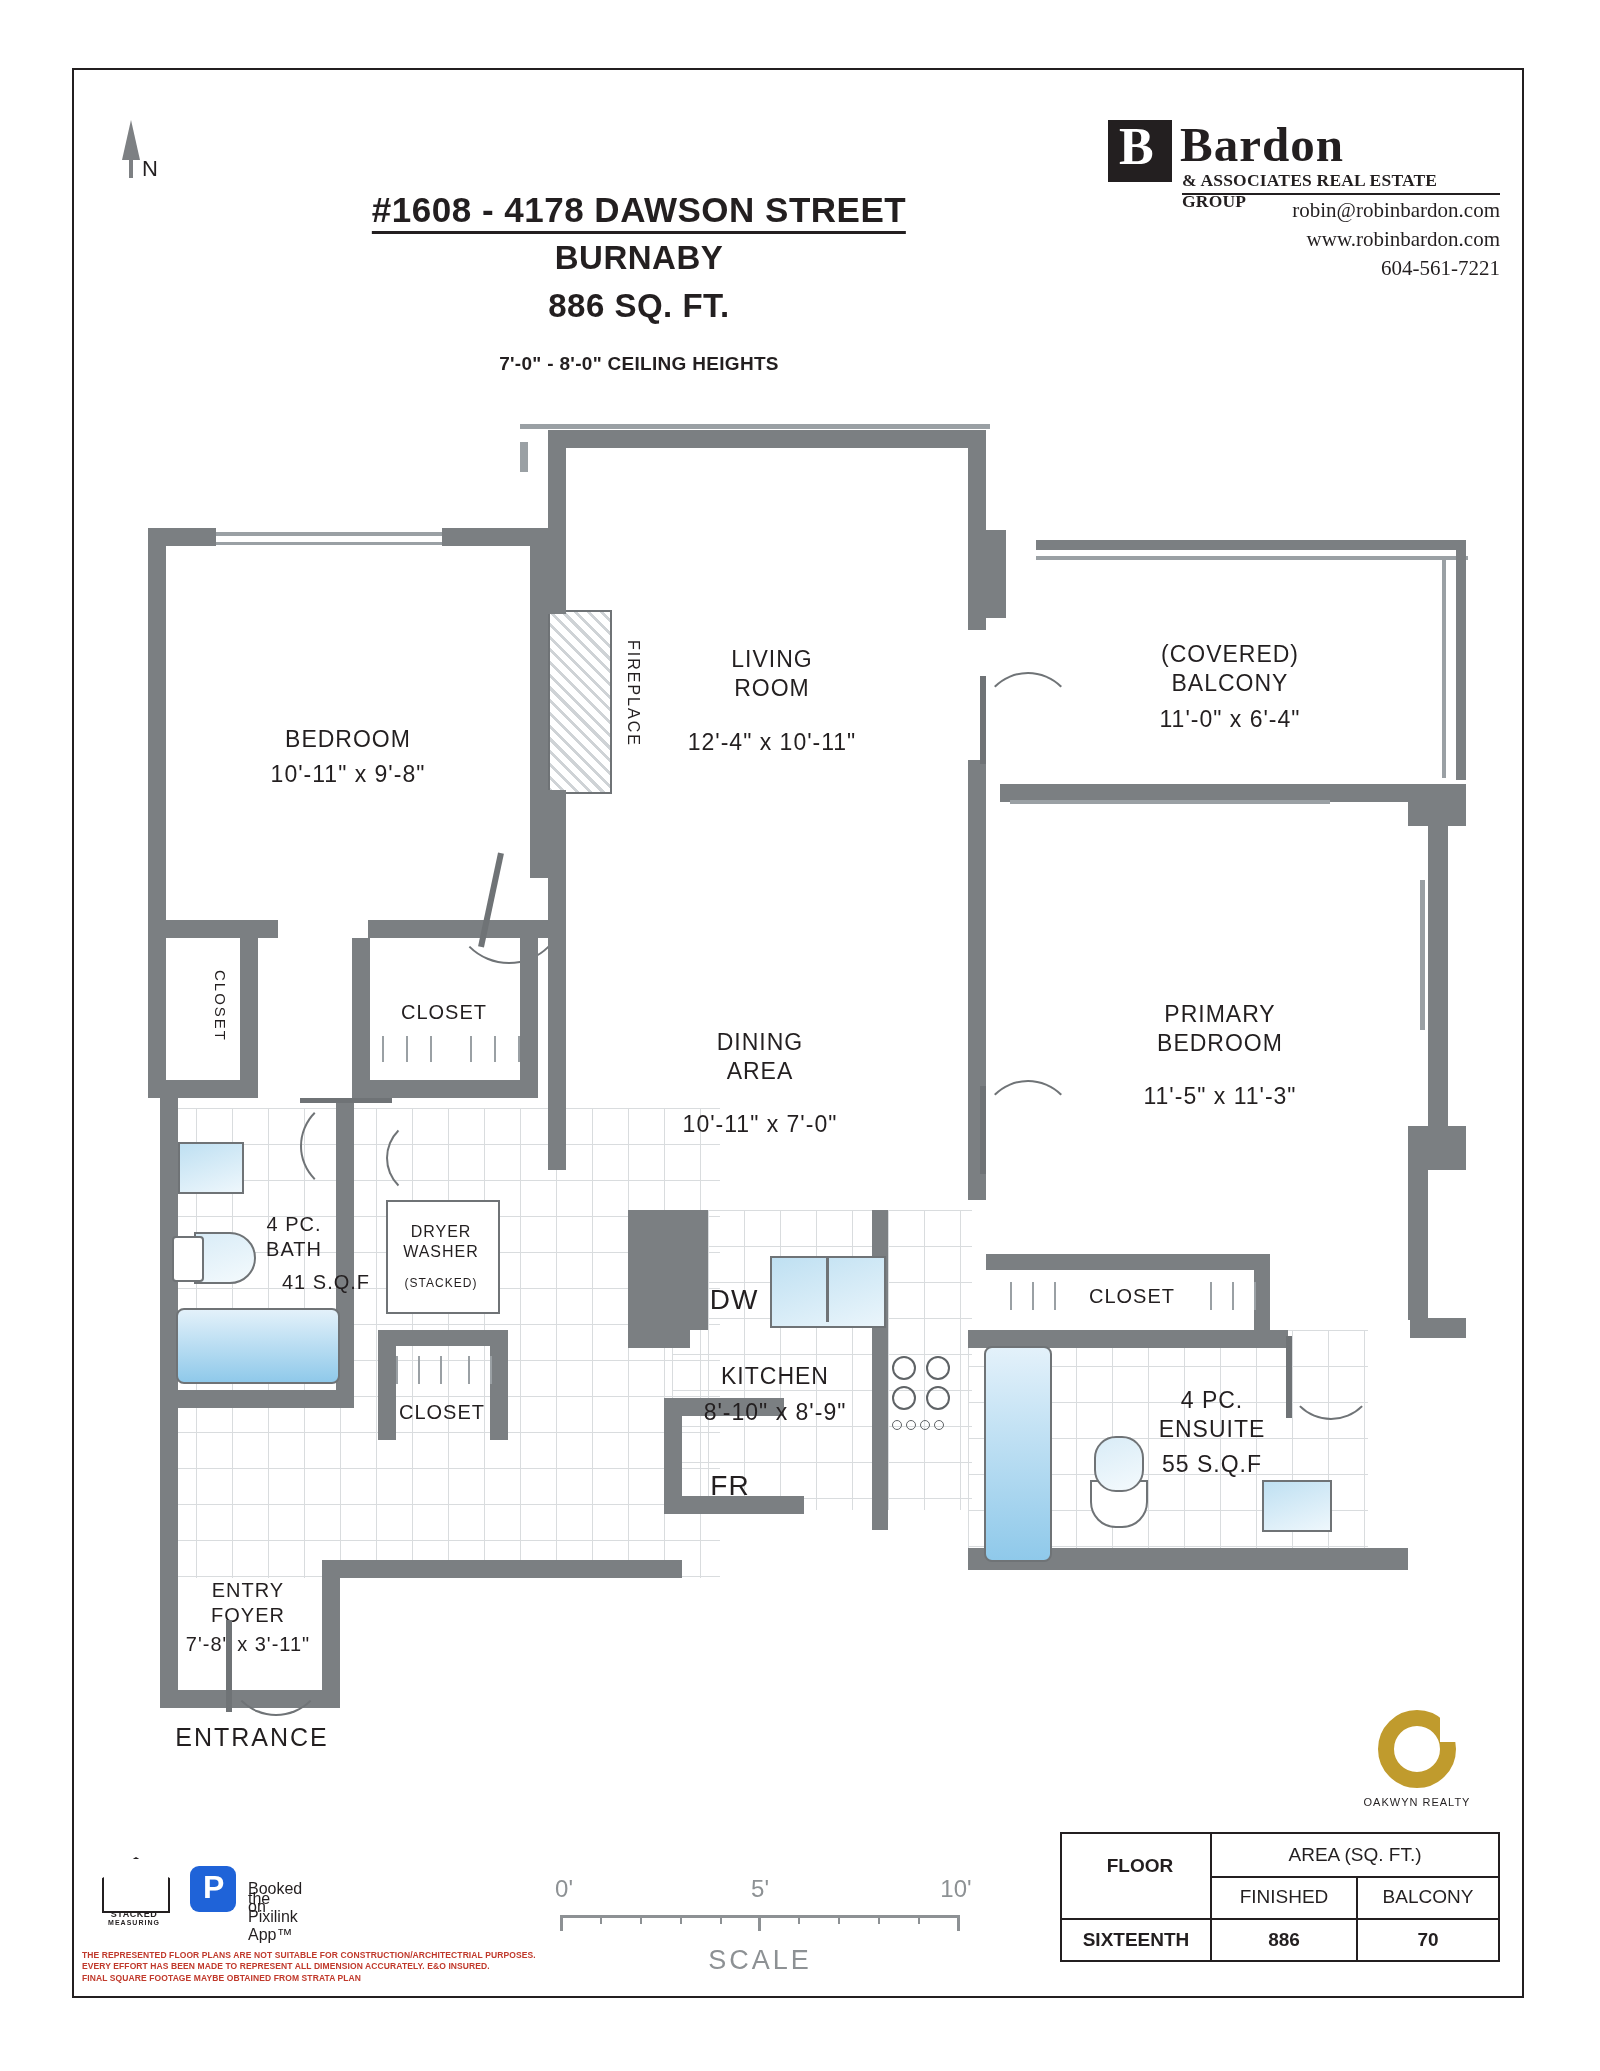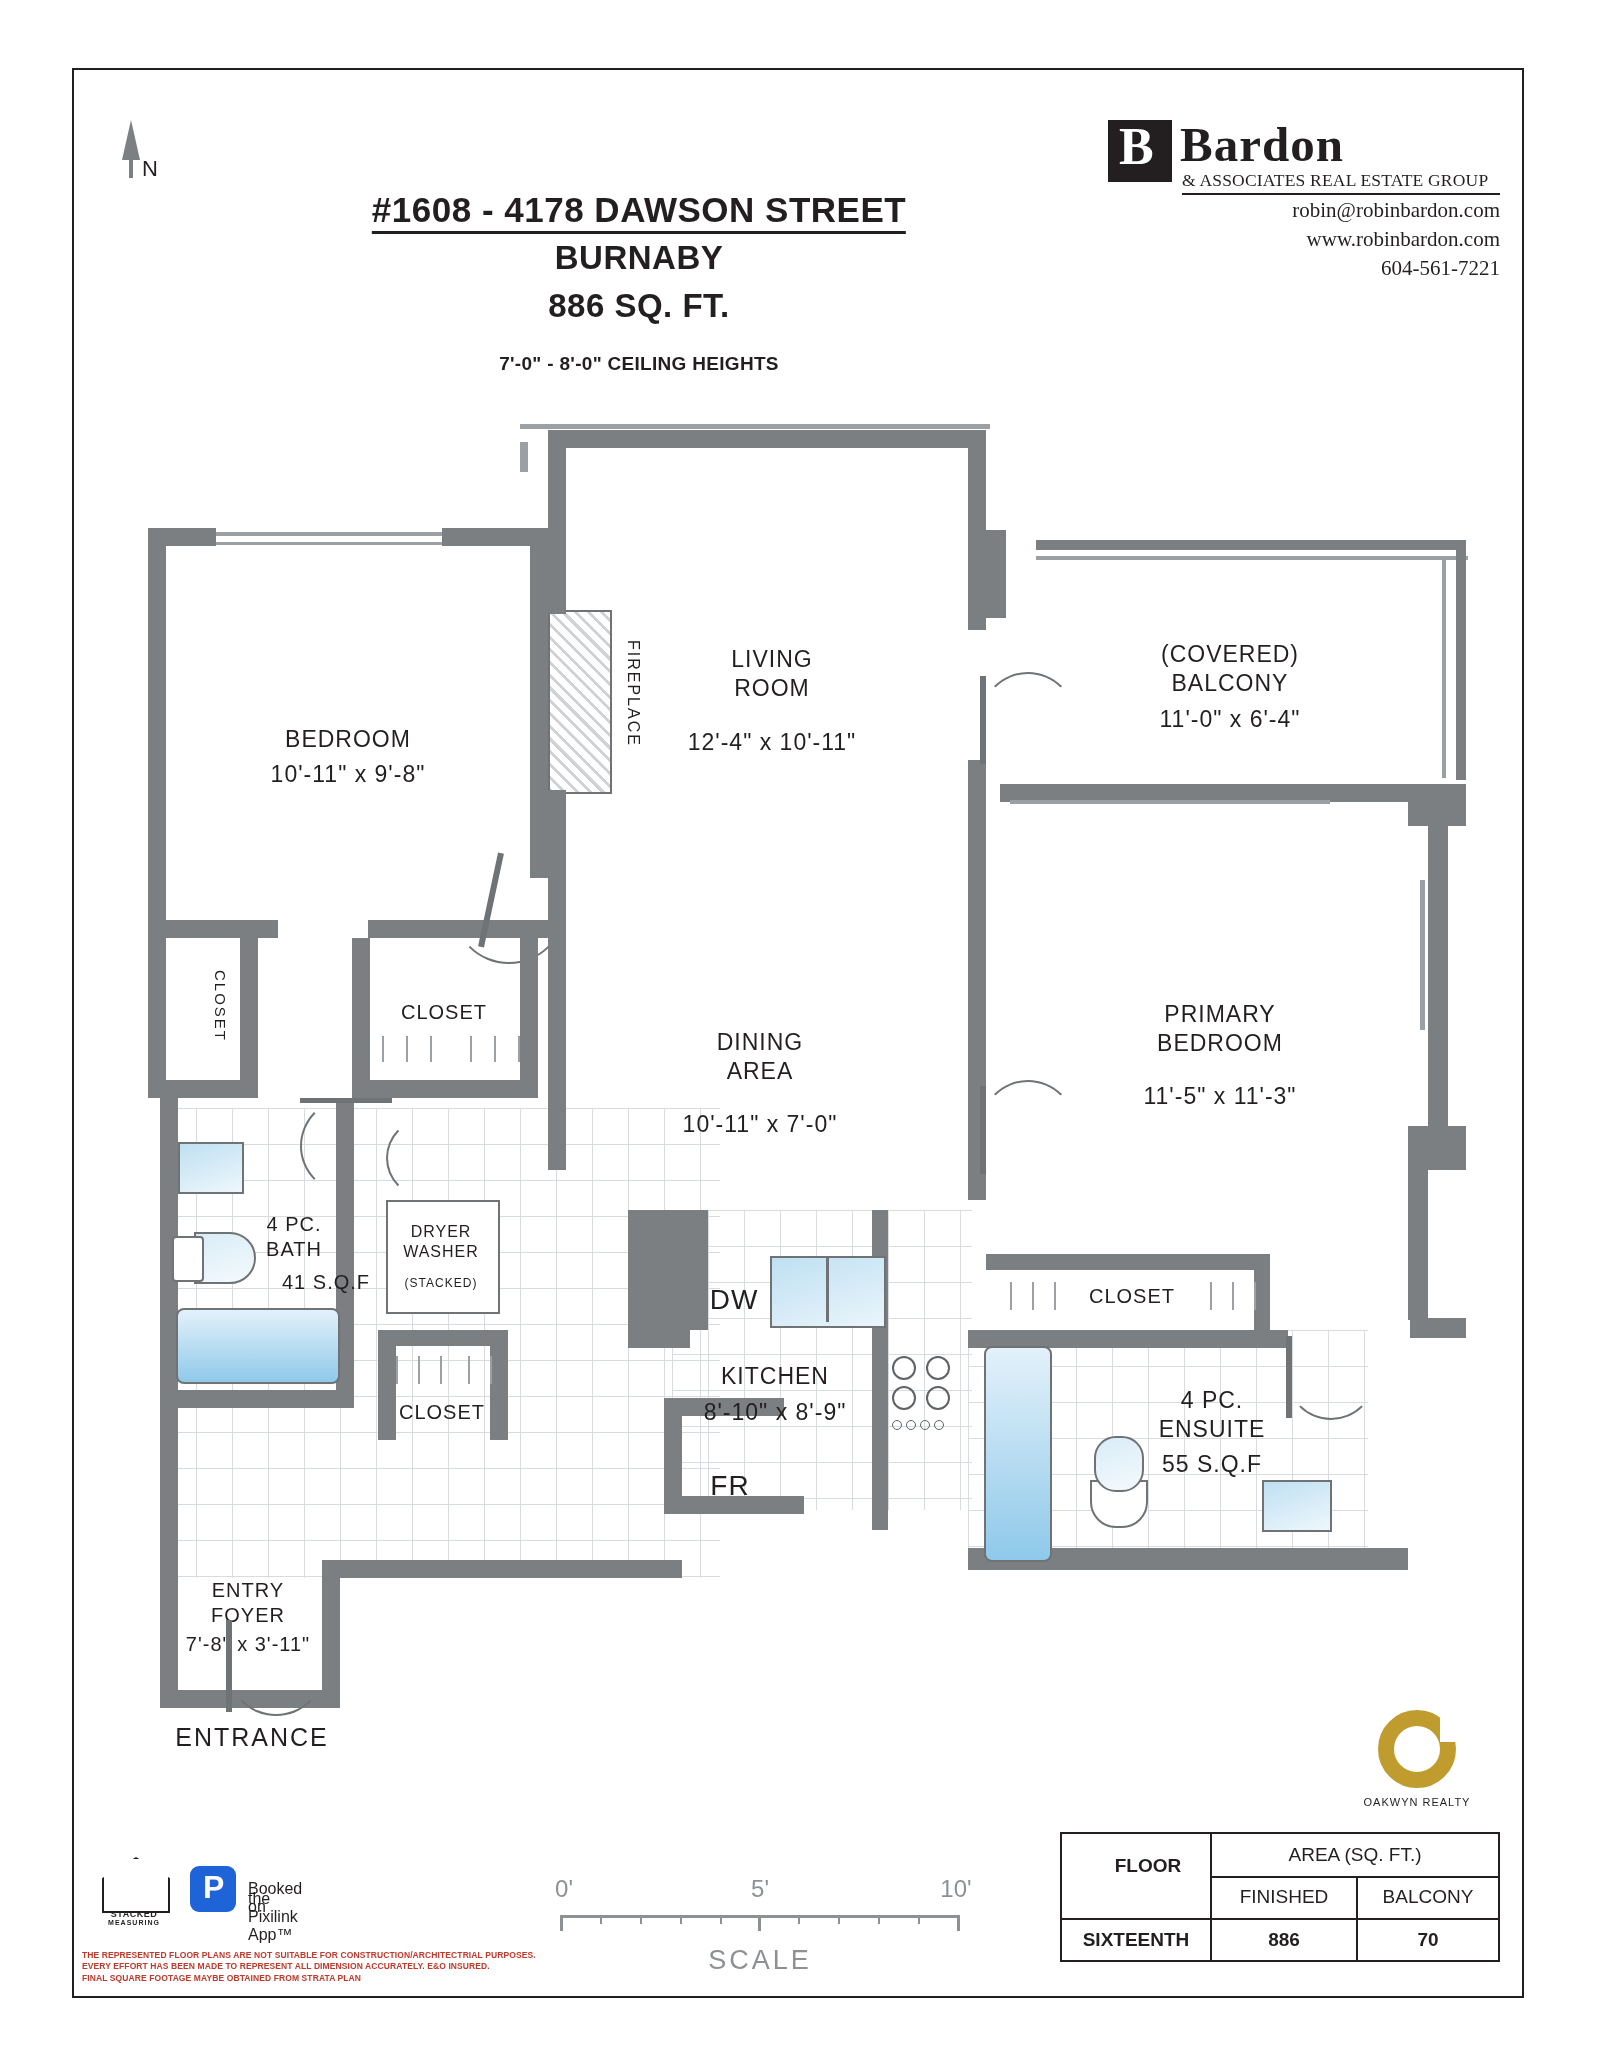--- a/index.html
+++ b/index.html
@@ -14,21 +14,21 @@
   #title1{left:639px;top:190px;font-size:35px;font-weight:bold;letter-spacing:.5px;border-bottom:3px solid #231f20;padding-bottom:2px;}
   #title2{left:639px;top:240px;font-size:33px;font-weight:bold;letter-spacing:.5px;}
   #title3{left:639px;top:288px;font-size:33px;font-weight:bold;letter-spacing:.5px;}
   #title4{left:639px;top:353px;font-size:19px;font-weight:bold;letter-spacing:.3px;}
 
   
   #brandbox{position:absolute;left:1108px;top:120px;width:392px;height:140px;}
   #brandmark{position:absolute;left:0;top:0;width:64px;height:62px;background:#231f20;}
   #brandmark span{position:absolute;color:#fff;font-family:"Liberation Serif",serif;font-size:52px;font-weight:bold;left:11px;top:-3px;}
   #brandname{position:absolute;left:72px;top:-4px;font-family:"Liberation Serif",serif;font-size:49px;font-weight:bold;letter-spacing:1px;}
-  #brandsub{position:absolute;left:74px;top:50px;font-family:"Liberation Serif",serif;font-size:17.5px;letter-spacing:.2px;}
+  #brandsub{position:absolute;left:74px;top:50px;font-family:"Liberation Serif",serif;font-size:17.5px;letter-spacing:.2px;font-weight:bold;}
   #brandline{position:absolute;left:74px;top:73px;width:318px;height:2px;background:#231f20;}
   #bemail{position:absolute;right:0;top:78px;font-size:21px;font-family:"Liberation Serif",serif;text-align:right;}
   #bweb{position:absolute;right:0;top:107px;font-size:21px;font-family:"Liberation Serif",serif;text-align:right;}
   #bphone{position:absolute;right:0;top:136px;font-size:21px;font-family:"Liberation Serif",serif;text-align:right;}
 
   
   #north{position:absolute;left:108px;top:120px;width:60px;height:70px;}
   #north .tri{position:absolute;left:14px;top:0;width:0;height:0;border-left:9px solid transparent;border-right:9px solid transparent;border-bottom:40px solid #7d8083;}
   #north .stem{position:absolute;left:21px;top:36px;width:4px;height:22px;background:#7d8083;}
   #north .n{position:absolute;left:34px;top:36px;font-size:22px;color:#231f20;font-family:"Liberation Sans",sans-serif;}
@@ -292,21 +292,21 @@
     <div class="sticksm" style="left:358px;"></div>
     <div class="stick" style="left:397px;"></div>
     <div id="scaletext">SCALE</div>
   </div>
 
   <div id="areatable">
     <div class="vline" style="left:148px;top:0;width:2px;height:126px;"></div>
     <div class="vline" style="left:294px;top:42px;width:2px;height:84px;"></div>
     <div class="hline" style="left:148px;top:42px;width:288px;height:2px;"></div>
     <div class="hline" style="left:0;top:84px;width:436px;height:2px;"></div>
-    <div class="cell" style="left:12px;top:0;width:148px;height:64px;font-weight:bold;">FLOOR</div>
+    <div class="cell" style="left:4px;top:0;width:148px;height:64px;font-weight:bold;">FLOOR</div>
     <div class="cell" style="left:150px;top:0;width:286px;height:42px;">AREA (SQ. FT.)</div>
     <div class="cell" style="left:150px;top:42px;width:144px;height:42px;">FINISHED</div>
     <div class="cell" style="left:296px;top:42px;width:140px;height:42px;">BALCONY</div>
     <div class="cell" style="left:0;top:86px;width:148px;height:40px;font-weight:bold;">SIXTEENTH</div>
     <div class="cell" style="left:150px;top:86px;width:144px;height:40px;font-weight:bold;">886</div>
     <div class="cell" style="left:296px;top:86px;width:140px;height:40px;font-weight:bold;">70</div>
   </div>
 
   <div id="oak">
     <div id="oakring"></div>

